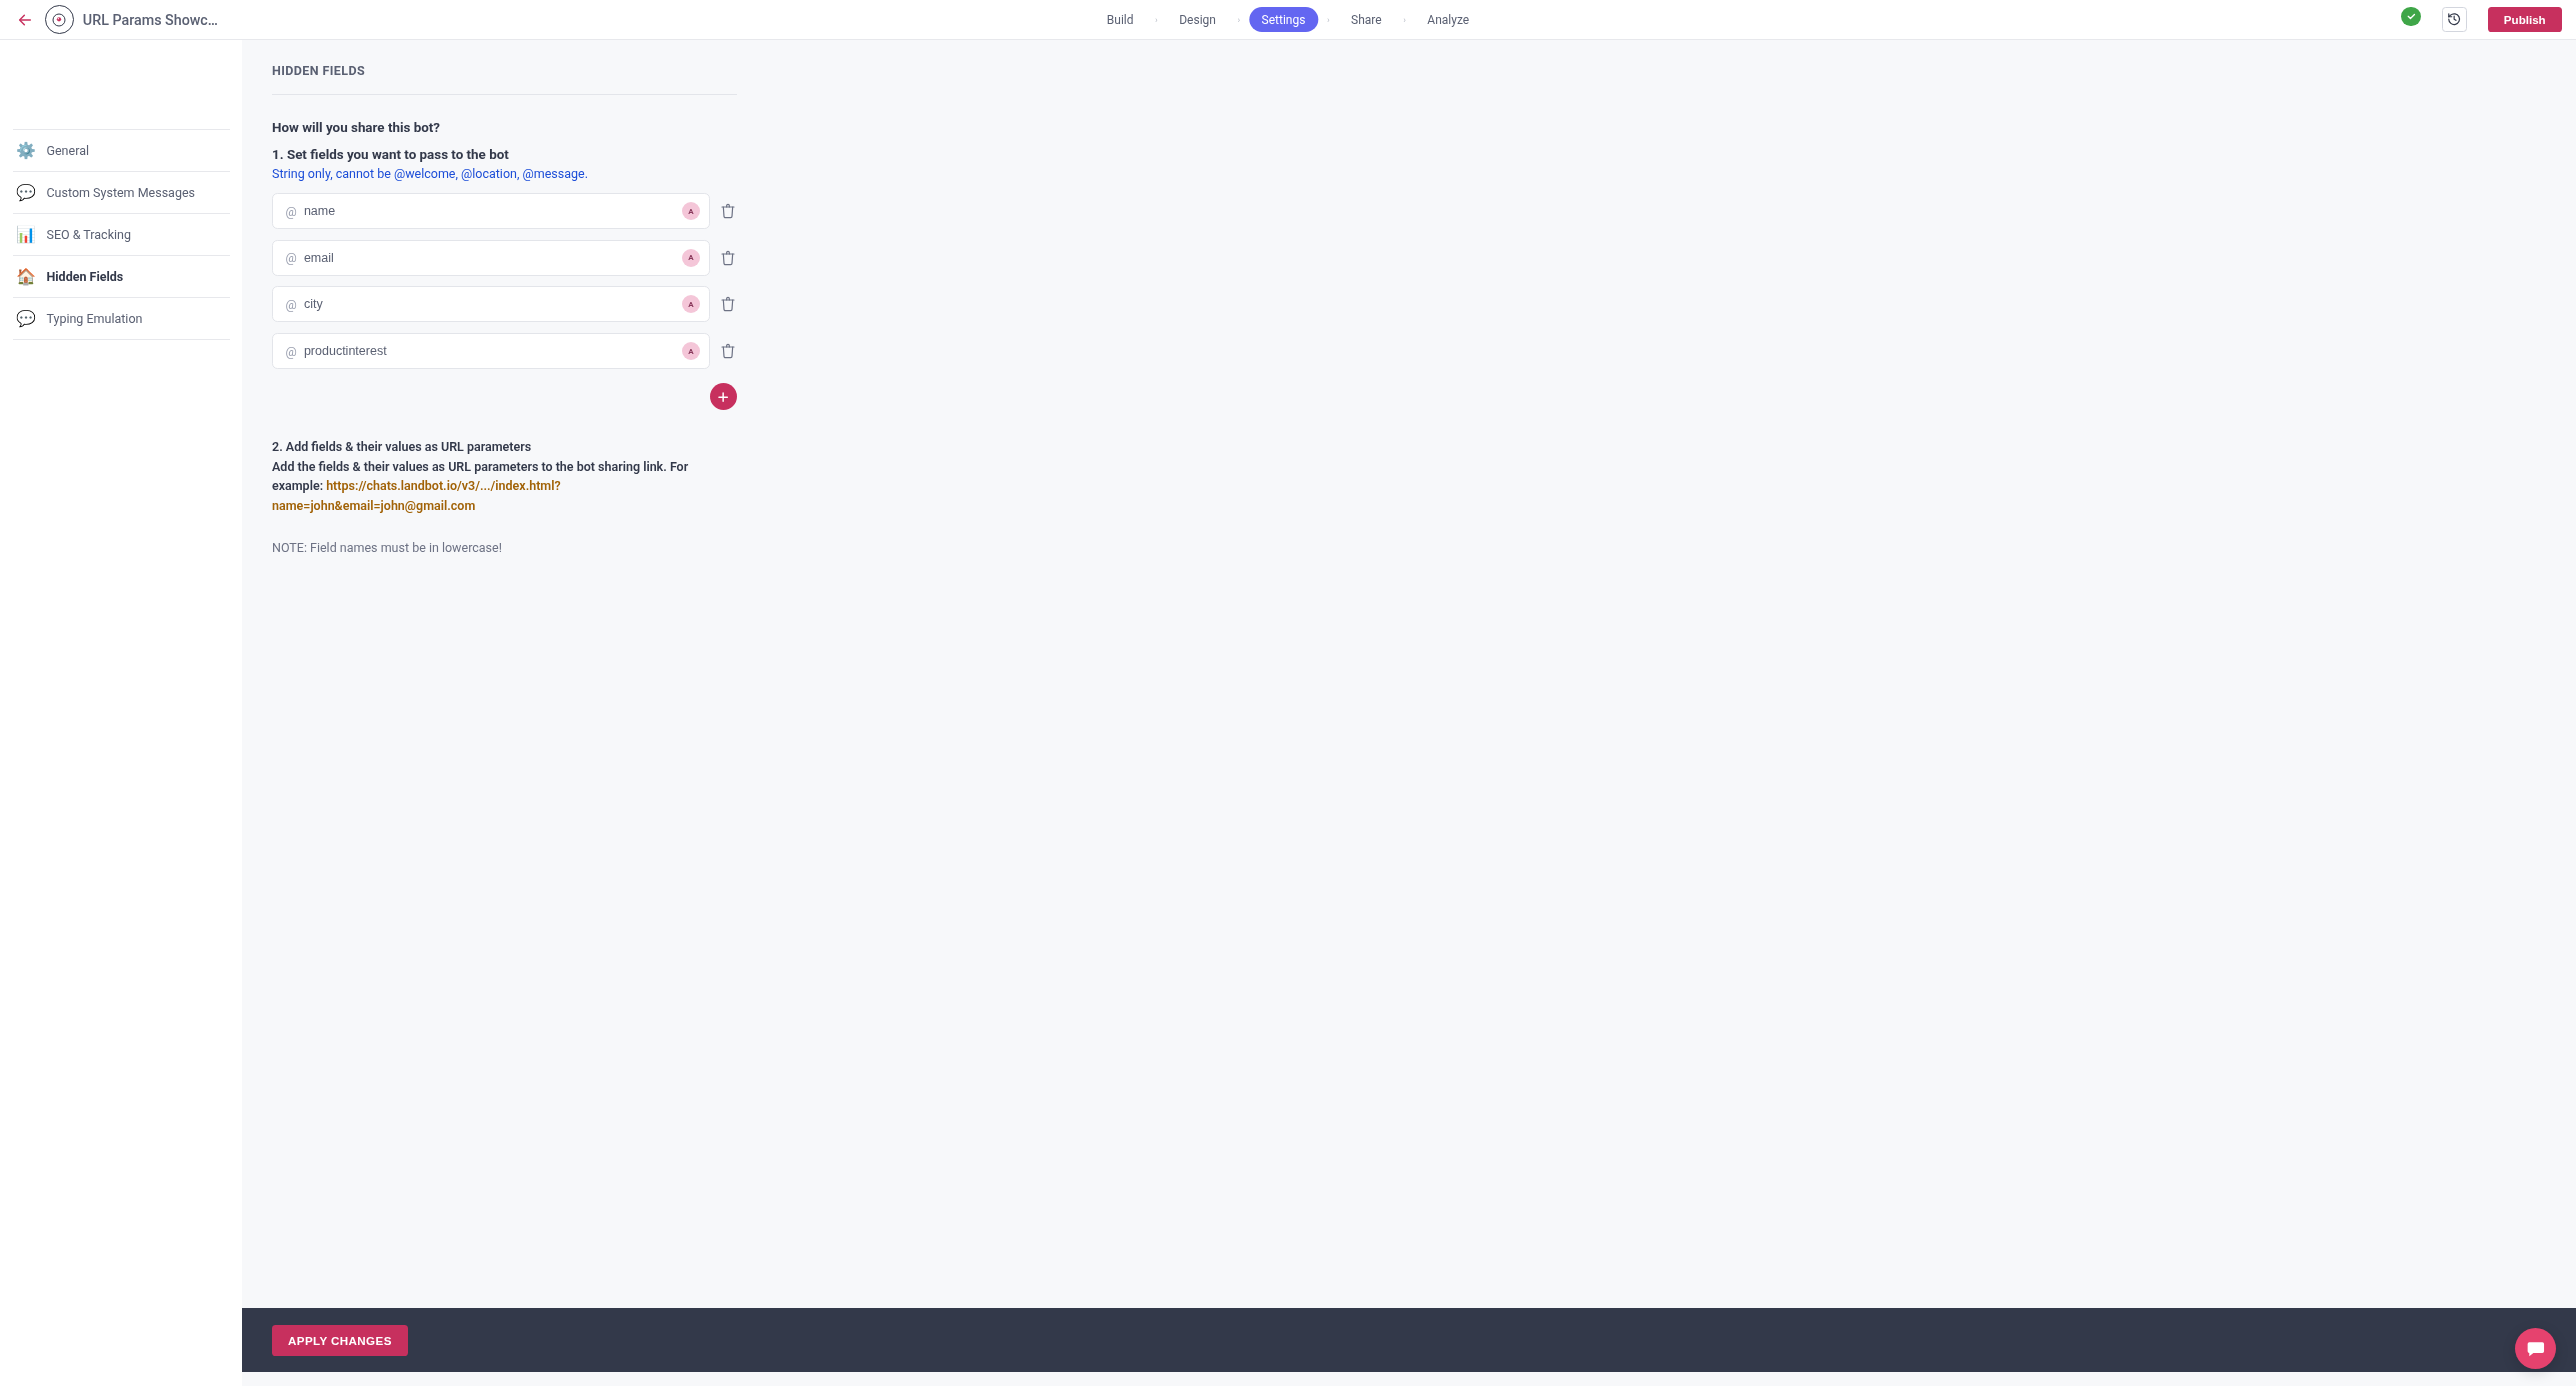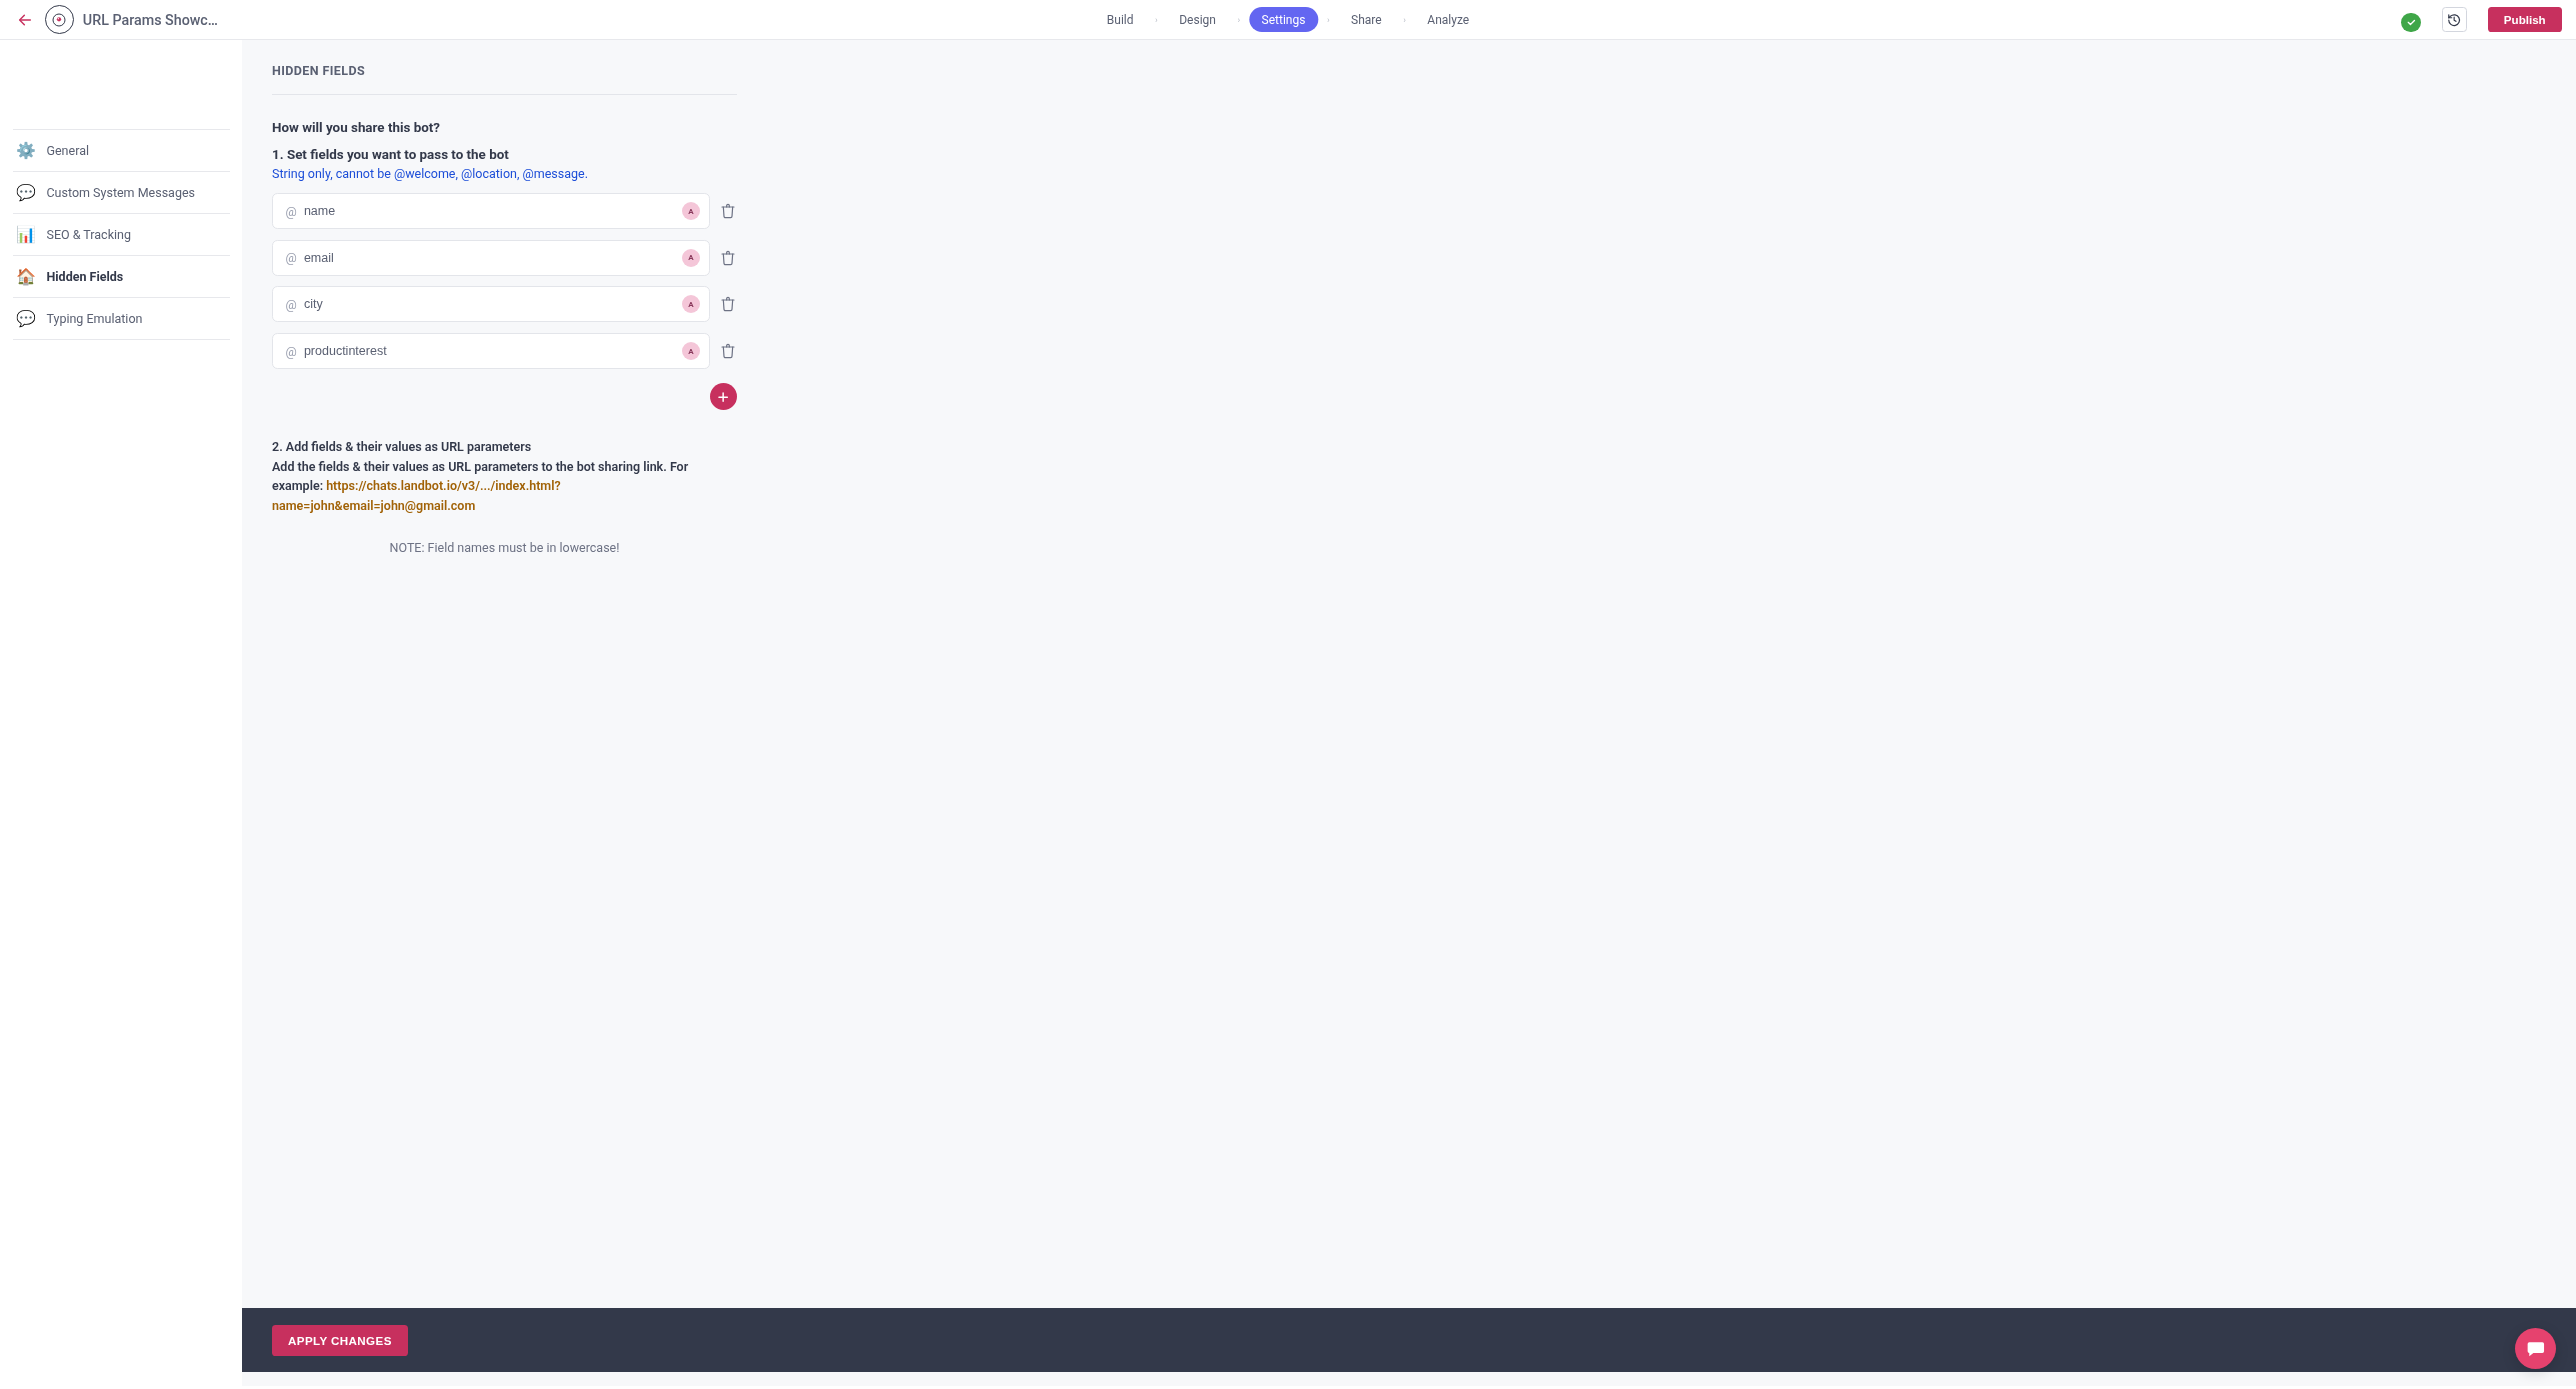--- a/index.html
+++ b/index.html
@@ -31,21 +31,21 @@
     }
     .bot-avatar svg { width:16px; height:16px; }
     .bot-title { font-size: 14.3px; color: #5a6072; font-weight: 500; white-space: nowrap; overflow: hidden; text-overflow: ellipsis; max-width: 152px; }
     .topbar-center {
       position: absolute; left: 50%; transform: translateX(-50%);
       display: flex; align-items: center; gap: 5.4px;
     }
     .nav-step { font-size: 12px; color: #5a6072; padding: 5.4px 12.5px; border-radius: 12.5px; cursor: pointer; }
     .nav-step.active { background: #6366f1; color: #fff; }
     .nav-sep { color: #b8bcc7; font-size: 9px; margin: 0 3.6px; }
-    .topbar-right { margin-left: auto; display:flex; align-items:flex-end; gap: 21px; }
+    .topbar-right { margin-left: auto; display:flex; align-items:flex-start; gap: 21px; }
     .status-circle {
       width: 19.7px; height: 19.7px; border-radius: 50%; background: #3fa648;
       display:flex; align-items:center; justify-content:center; color:#fff;
     }
     .history-btn {
       width: 25px; height: 25px; border:0.9px solid #d3d6de; border-radius:3.6px;
       display:flex; align-items:center; justify-content:center; cursor:pointer;
     }
     .history-btn svg { width:14.3px; height:14.3px; stroke:#33394a; }
     .publish-btn {
@@ -99,21 +99,21 @@
       display:flex; align-items:center; justify-content:center; font-size:8px; font-weight:700; color:#8a3a5c;
     }
     .trash { width:18px; height:18px; color:#6d7284; cursor:pointer; display:flex; align-items:center; justify-content:center; }
     .add-btn {
       width:27px; height:27px; border-radius:50%; background:#c7305e; color:#fff;
       display:flex; align-items:center; justify-content:center; cursor:pointer;
       margin-left:auto; margin-top:3.6px;
     }
     .para { margin-top:27px; font-size:12.5px; line-height:1.55; color:#33394a; font-weight:600;}
     .para a { color:#a16207; font-weight:600; text-decoration:none;margin-top:28px;}
-    .note-text { margin-top:25px; font-size:12.5px; color:#6d7284;text-align:center; }
+    .note-text { margin-top:25px; font-size:12.5px; color:#6d7284; }
     
     .footer-bar {
       position:absolute; left:0; right:0; bottom:14px; height:64px;
       background:#33394a; display:flex; align-items:center; padding:0 30px;
     }
     .apply-btn {
       background:#c7305e; color:#fff; border:none; border-radius:3.6px;
       padding:9px 16px; font-size:11.6px; font-weight:700; letter-spacing:0.4px; cursor:pointer;
     }
     

